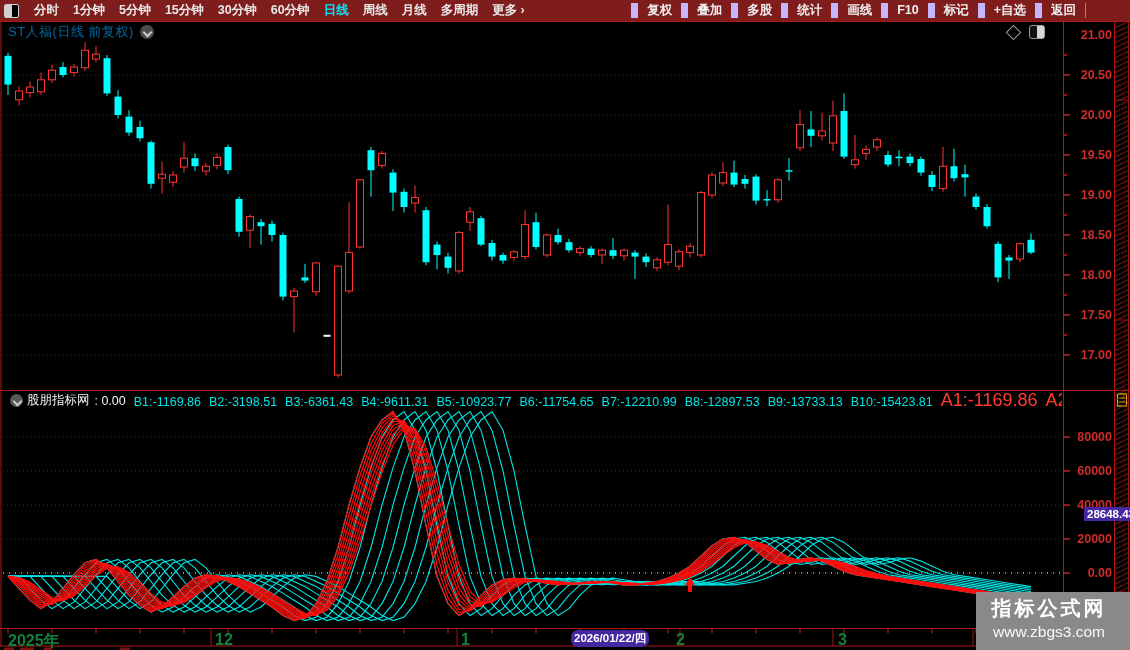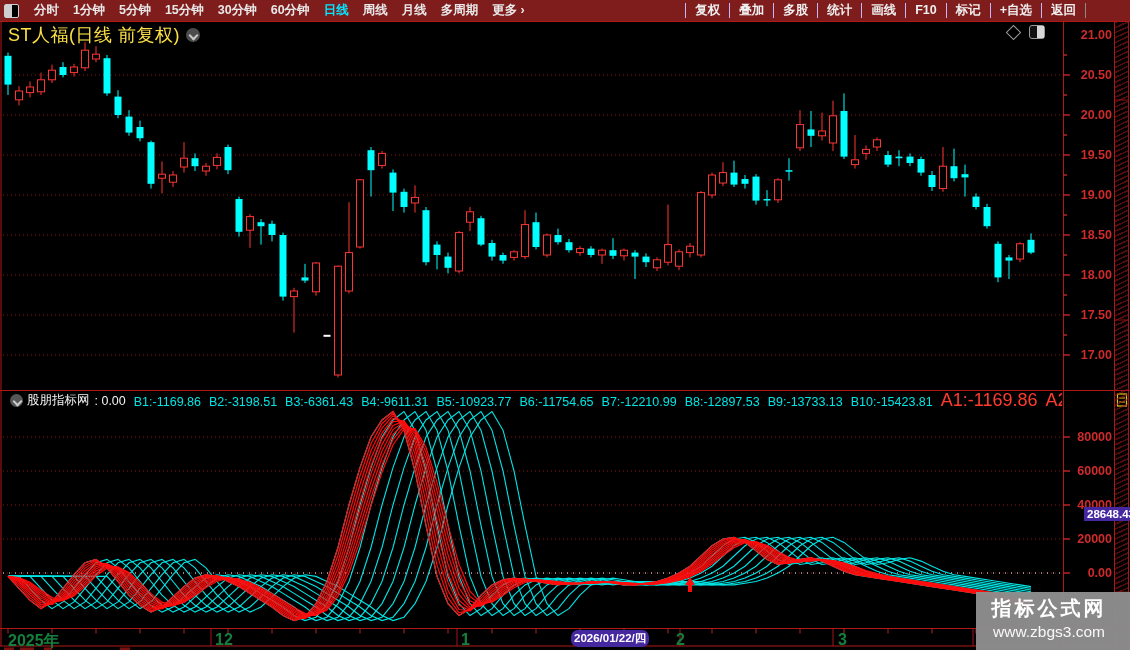--- a/index.html
+++ b/index.html
@@ -5,29 +5,29 @@
   html,body{margin:0;padding:0;background:#000;width:1130px;height:650px;overflow:hidden;
     font-family:"Liberation Sans",sans-serif;position:relative;}
   #stage{position:absolute;inset:0;width:1130px;height:650px;}
   
   .menubar{position:absolute;left:0;top:0;width:1130px;height:21px;background:#7f1d1d;
     display:flex;align-items:center;z-index:5;}
   .menu-left{display:flex;align-items:center;gap:0;margin-left:4px;}
   .menu-left .mitem{color:#e8e8e8;font-size:12.5px;font-weight:700;padding:0 7px;cursor:default;white-space:nowrap;}
   .menu-left .mitem.active{color:#00e7ff;}
   .menu-right{position:absolute;right:44px;top:0;height:21px;display:flex;align-items:center;}
-  .menu-right .mitem{color:#efefef;font-size:12.5px;font-weight:700;padding:0 9px;border-left:1px solid #c4b5fd;
+  .menu-right .mitem{color:#efefef;font-size:12.5px;font-weight:700;padding:0 9px;border-left:7px solid #c4b5fd;
     height:15px;line-height:15px;white-space:nowrap;}
   .menu-right .mitem:last-child{border-right:1px solid #8a8a8a;}
   .winicon{width:13px;height:12px;border:1px solid #cfcfcf;border-radius:2px;margin:0 4px;position:relative;background:#000;}
   .winicon .half{position:absolute;top:0;bottom:0;width:55%;background:#cfcfcf;}
   .winicon.lefthalf .half{left:0;}
   
   .titlerow{position:absolute;left:8px;top:23px;display:flex;align-items:center;z-index:4;}
-  .title-text{color:#fde047;font-size:18px;letter-spacing:.5px;white-space:nowrap;}
+  .title-text{color:#0369a1;font-size:13px;letter-spacing:.5px;white-space:nowrap;}
   .circ-chevron{width:14px;height:14px;border-radius:50%;background:#4c4c4c;margin-left:6px;position:relative;}
   .circ-chevron:after{content:"";position:absolute;left:4px;top:4px;width:5px;height:5px;
     border-right:2px solid #c9c9c9;border-bottom:2px solid #c9c9c9;transform:rotate(45deg);}
   .titlerow-icons{position:absolute;left:1008px;top:25px;display:flex;align-items:center;gap:10px;z-index:4;}
   .diamond{width:9px;height:9px;border:1.5px solid #9a9a9a;transform:rotate(45deg);}
   .panel-icon{width:14px;height:12px;border:1.5px solid #9a9a9a;border-radius:3px;position:relative;background:#111;}
   .panel-icon .fill{position:absolute;right:0;top:0;bottom:0;width:48%;background:#d8d8d8;}
   
   .indheader{position:absolute;left:4px;top:392px;width:1058px;height:17px;display:flex;align-items:center;
     overflow:hidden;white-space:nowrap;z-index:4;}

